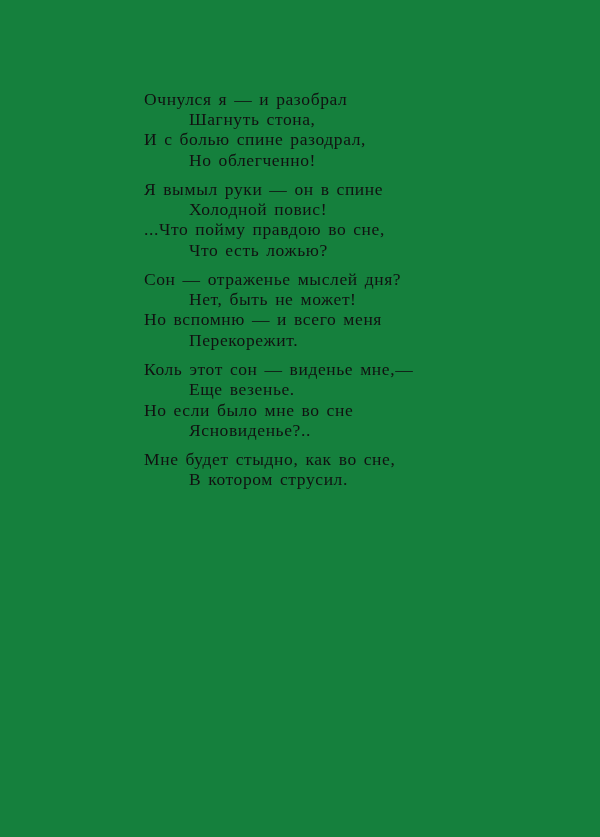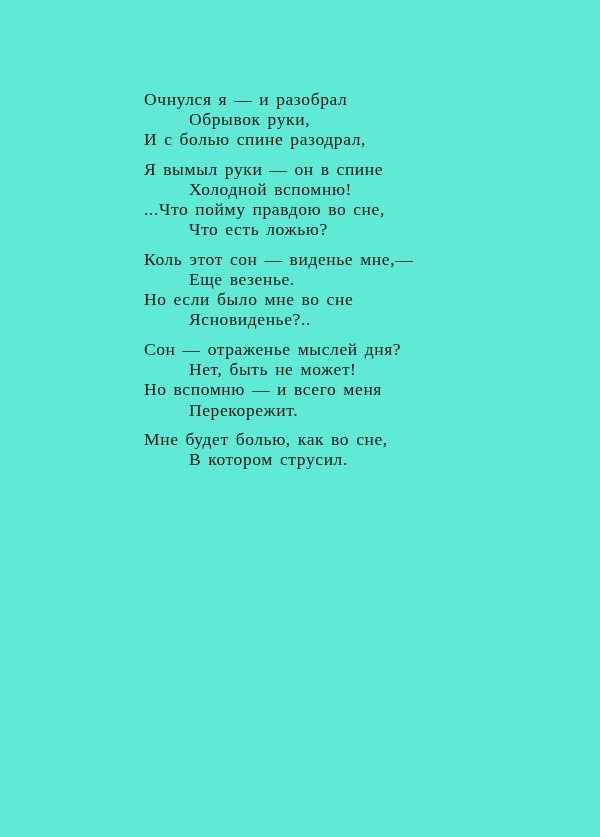--- a/index.html
+++ b/index.html
@@ -1,65 +1,66 @@
 <!DOCTYPE html>
 <html><head>
   <meta charset="utf-8">
   <style>
     html, body { margin: 0; padding: 0; background: #ffffff; }
     body { width: 600px; height: 837px; position: relative; overflow: hidden; }
     .page {
       position: absolute; left: 0; top: 0; width: 600px; height: 837px;
-      background: #5eead4;
+      background: #15803d;
     }
     .poem {
       position: absolute; left: 144px; top: 89px;
       font-family: "Liberation Serif", "DejaVu Serif", serif;
       font-size: 17.5px; color: #111111;
       letter-spacing: 0.6px;
       word-spacing: 2px;
     }
     .stanza { margin: 0 0 9.3px 0; }
     .line { height: 20.2px; line-height: 20.2px; white-space: nowrap; }
     .line.indent { padding-left: 45px; }
   </style>
 </head>
 <body>
 
 <div class="page">
   <div class="poem">
 
     <div class="stanza">
       <div class="line">Очнулся я — и разобрал</div>
-      <div class="line indent">Обрывок руки,</div>
+      <div class="line indent">Шагнуть стона,</div>
       <div class="line">И с болью спине разодрал,</div>
+      <div class="line indent">Но облегченно!</div>
     </div>
 
 
     <div class="stanza">
       <div class="line">Я вымыл руки — он в спине</div>
-      <div class="line indent">Холодной вспомню!</div>
+      <div class="line indent">Холодной повис!</div>
       <div class="line">...Что пойму правдою во сне,</div>
       <div class="line indent">Что есть ложью?</div>
+    </div>
+
+    <div class="stanza">
+      <div class="line">Сон — отраженье мыслей дня?</div>
+      <div class="line indent">Нет, быть не может!</div>
+      <div class="line">Но вспомню — и всего меня</div>
+      <div class="line indent">Перекорежит.</div>
     </div>
 
     <div class="stanza">
       <div class="line">Коль этот сон — виденье мне,—</div>
       <div class="line indent">Еще везенье.</div>
       <div class="line">Но если было мне во сне</div>
       <div class="line indent">Ясновиденье?..</div>
     </div>
 
     <div class="stanza">
-      <div class="line">Сон — отраженье мыслей дня?</div>
-      <div class="line indent">Нет, быть не может!</div>
-      <div class="line">Но вспомню — и всего меня</div>
-      <div class="line indent">Перекорежит.</div>
-    </div>
-
-    <div class="stanza">
-      <div class="line">Мне будет болью, как во сне,</div>
+      <div class="line">Мне будет стыдно, как во сне,</div>
       <div class="line indent">В котором струсил.</div>
     </div>
 
 
   </div>
 </div>
 
 </body></html>

